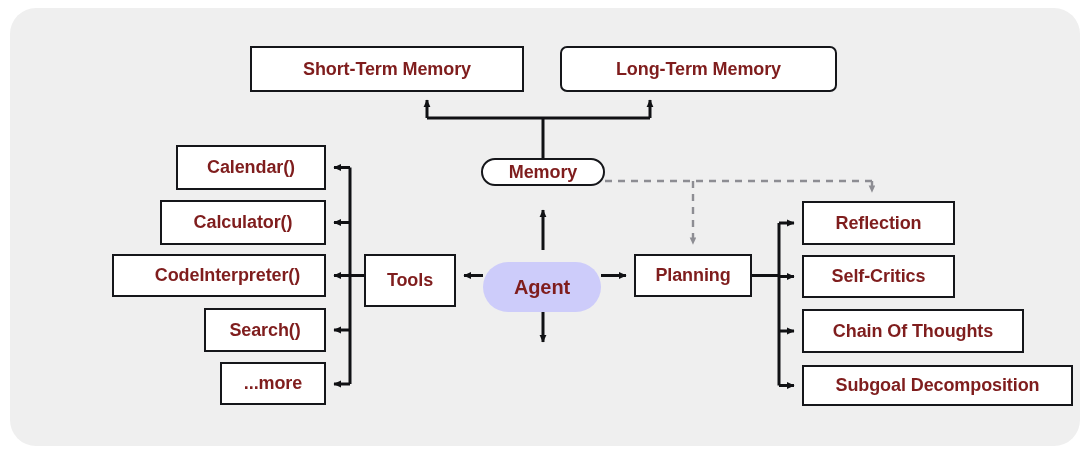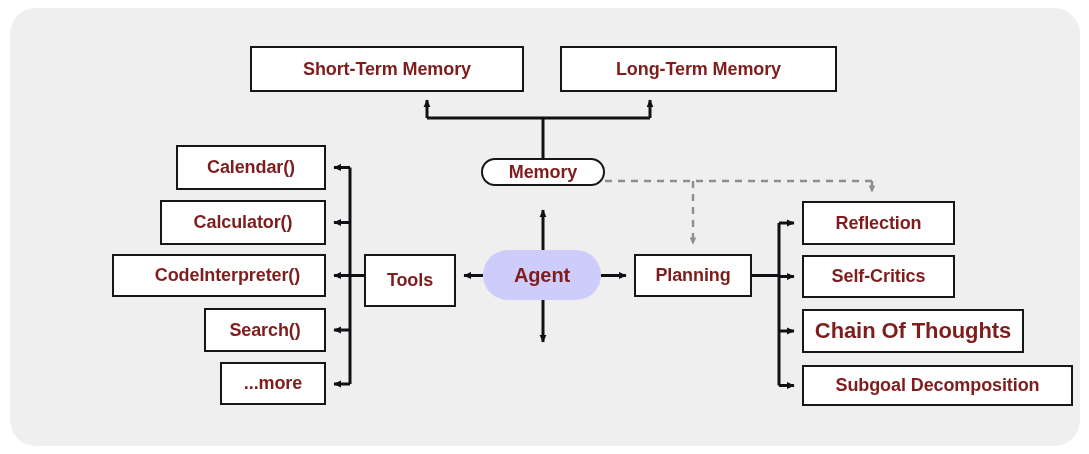--- a/index.html
+++ b/index.html
@@ -43,20 +43,21 @@
     justify-content: center;
     color: #7f1d1d;
     font-weight: bold;
     letter-spacing: -0.1px;
     white-space: nowrap;
   }
   .node.pill {
     background: #cdccfa;
     border: none;
     border-radius: 999px;
+    margin-top: 12px;
   }
 </style>
 </head>
 <body>
 
 <div id="canvas">
   <div id="panel"></div>
 
   <svg class="wires" viewBox="0 0 1089 454">
     <defs>
@@ -102,21 +103,21 @@
     <g fill="none" stroke="#8d8d93" stroke-width="2.4" stroke-dasharray="7 6" stroke-linecap="butt">
 
       <path d="M605,181 L872,181"></path>
       <path d="M693,181 L693,244" marker-end="url(#ahd)"></path>
       <path d="M872,181 L872,192" marker-end="url(#ahd)"></path>
     </g>
   </svg>
 
   <div class="node" style="left:250px; top:46px; width:274px; height:46px; font-size:18px;">Short-Term Memory</div>
 
-  <div class="node" style="left:560px; top:46px; width:277px; height:46px; font-size:18px;">Long-Term Memory</div>
+  <div class="node" style="left:560px; top:46px; width:277px; height:46px; font-size:18px;border-radius:7px;">Long-Term Memory</div>
 
   <div class="node" style="left:481px; top:158px; width:124px; height:28px; font-size:18px;border-radius:22px;">Memory</div>
 
   <div class="node" style="left:364px; top:254px; width:92px; height:53px; font-size:18px;">Tools</div>
 
   <div class="node pill" style="left:483px; top:250px; width:118px; height:50px; font-size:20px;">Agent</div>
 
   <div class="node" style="left:634px; top:254px; width:118px; height:43px; font-size:18px;">Planning</div>
 
 
@@ -127,16 +128,16 @@
   <div class="node" style="left:112px; top:254px; width:214px; height:43px; font-size:18px;padding-left:17px;">CodeInterpreter()</div>
 
   <div class="node" style="left:204px; top:308px; width:122px; height:44px; font-size:18px;">Search()</div>
 
   <div class="node" style="left:220px; top:362px; width:106px; height:43px; font-size:18px;">...more</div>
 
   <div class="node" style="left:802px; top:201px; width:153px; height:44px; font-size:18px;">Reflection</div>
 
   <div class="node" style="left:802px; top:255px; width:153px; height:43px; font-size:18px;">Self-Critics</div>
 
-  <div class="node" style="left:802px; top:309px; width:222px; height:44px; font-size:22px;">Chain Of Thoughts</div>
+  <div class="node" style="left:802px; top:309px; width:222px; height:44px; font-size:18px;">Chain Of Thoughts</div>
 
   <div class="node" style="left:802px; top:365px; width:271px; height:41px; font-size:18px;">Subgoal Decomposition</div>
 </div>
 
 </body></html>

